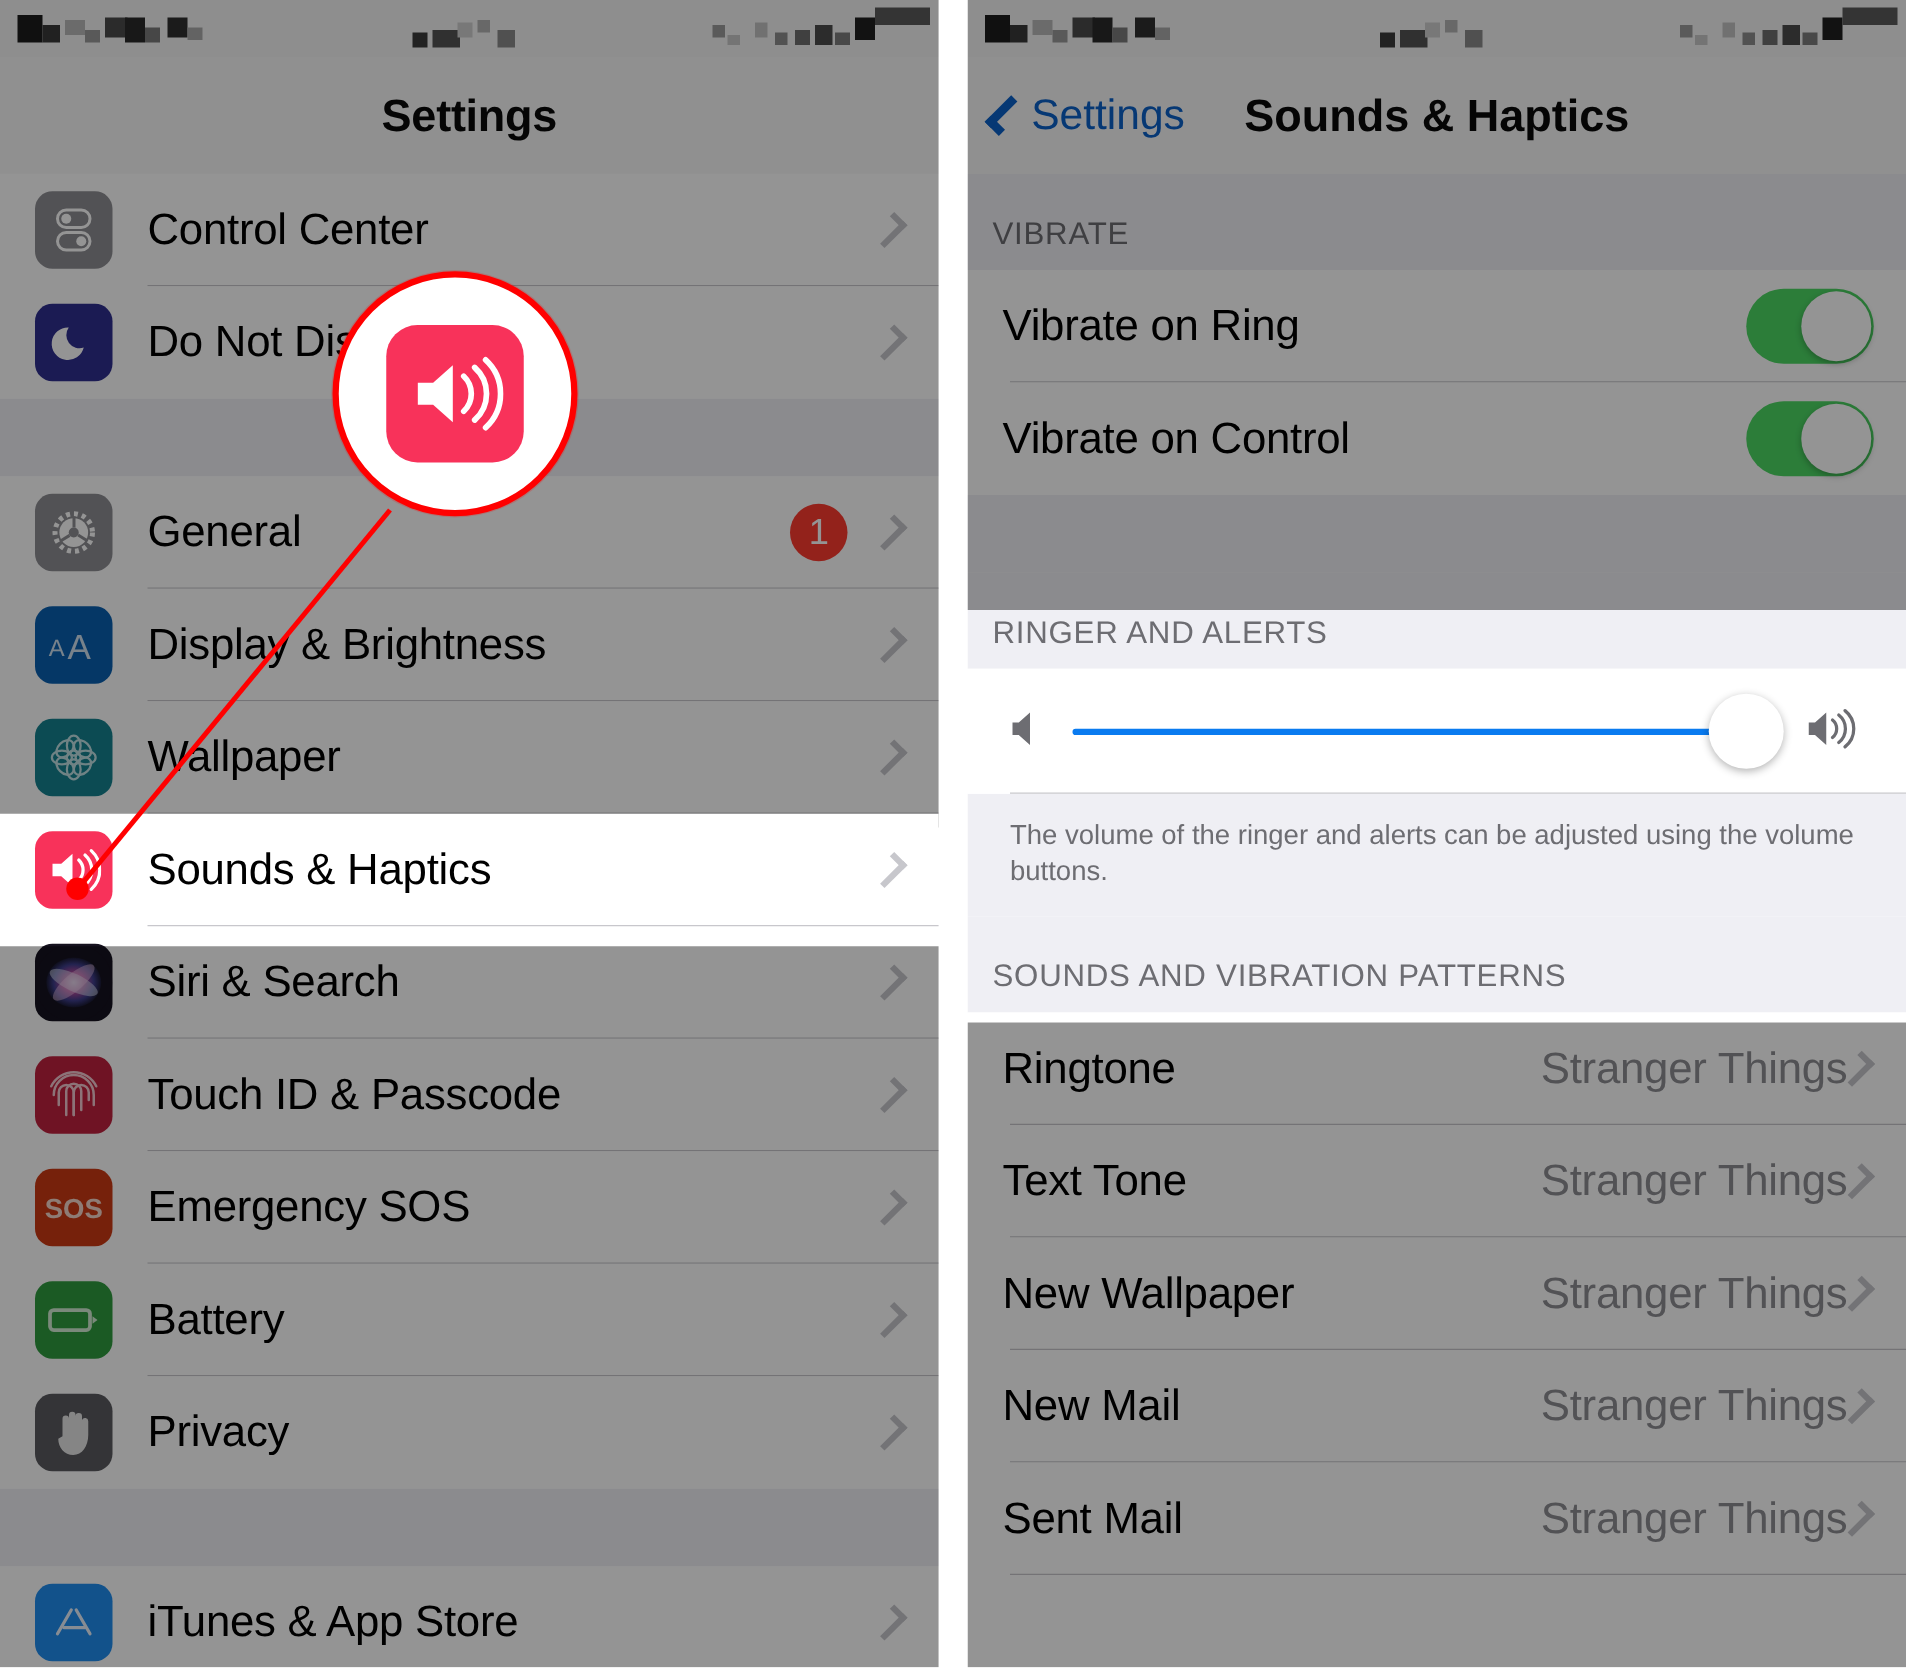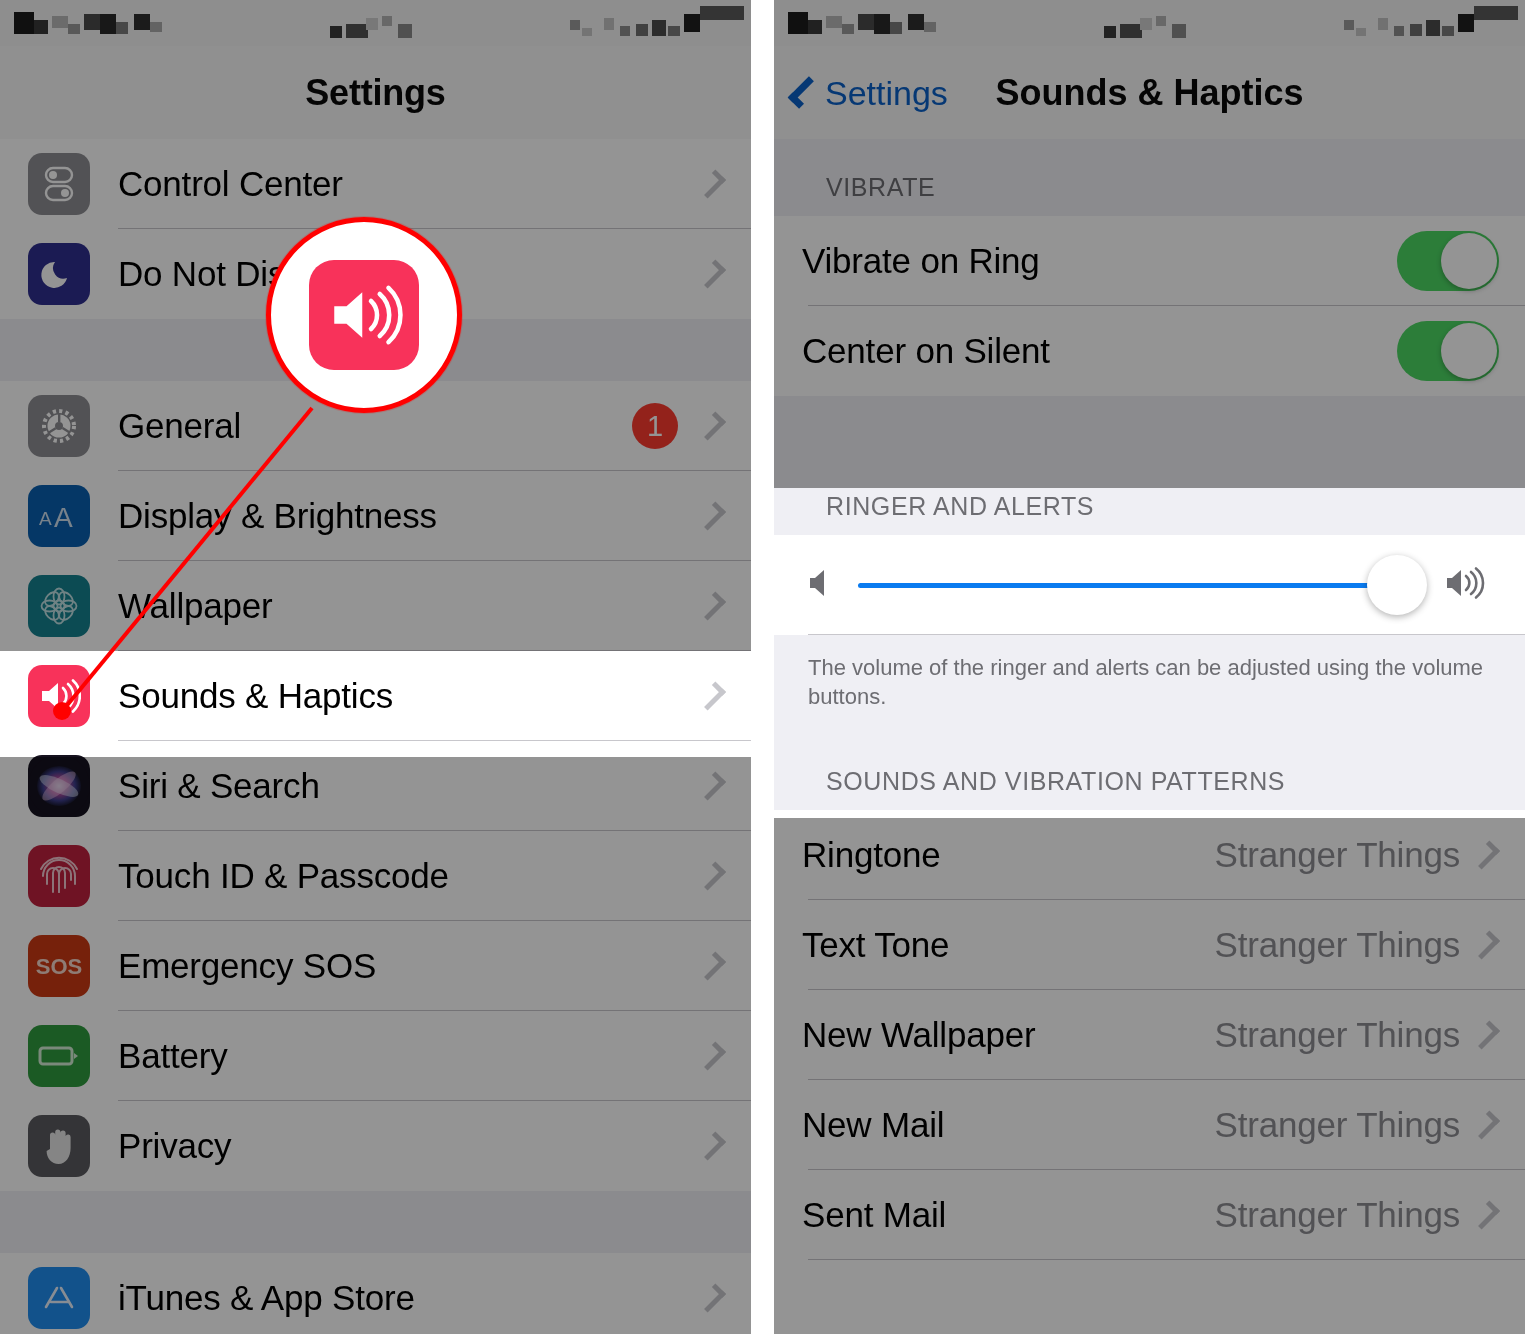--- a/index.html
+++ b/index.html
@@ -86,21 +86,21 @@
     font-size: 36px;
     font-weight: bold;
     color: #0a0a0a;
   }
 
   
   .group-gap { height: 62px; background: #efeff4; }
 
   .section-hdr {
     background: #efeff4;
-    padding: 34px 0 14px 52px;
+    padding: 34px 0 14px 20px;
     font-size: 25px;
     color: #6d6d72;
     letter-spacing: 0.6px;
   }
   .section-footer {
     background: #efeff4;
     padding: 18px 34px 22px 34px;
     font-size: 22px;
     line-height: 1.32;
     color: #6d6d72;
@@ -139,21 +139,20 @@
   }
   .row-label {
     font-size: 35px;
     color: #000;
     flex: 1 1 auto;
     letter-spacing: -0.2px;
   }
   .row-value {
     font-size: 35px;
     color: #8e8e93;
-    margin-right: 18px;
     letter-spacing: -0.2px;
   }
   .chev {
     width: 15px; height: 26px;
     border-right: 5px solid #c7c7cc;
     border-top: 5px solid #c7c7cc;
     transform: rotate(45deg);
     flex: 0 0 auto;
     margin-right: 6px;
   }
@@ -528,21 +527,21 @@
     <div class="section-hdr">VIBRATE</div>
 
     <div class="row noicon">
       <span class="row-label">Vibrate on Ring</span>
       <span class="switch">
           <span class="knob"></span>
         </span>
     </div>
 
     <div class="row noicon last">
-      <span class="row-label">Center on Silent</span>
+      <span class="row-label">Vibrate on Control</span>
       <span class="switch">
           <span class="knob"></span>
         </span>
     </div>
 
     <div class="group-gap"></div>
 
     <div class="section-hdr">RINGER AND ALERTS</div>
 
     <div class="slider-row">

